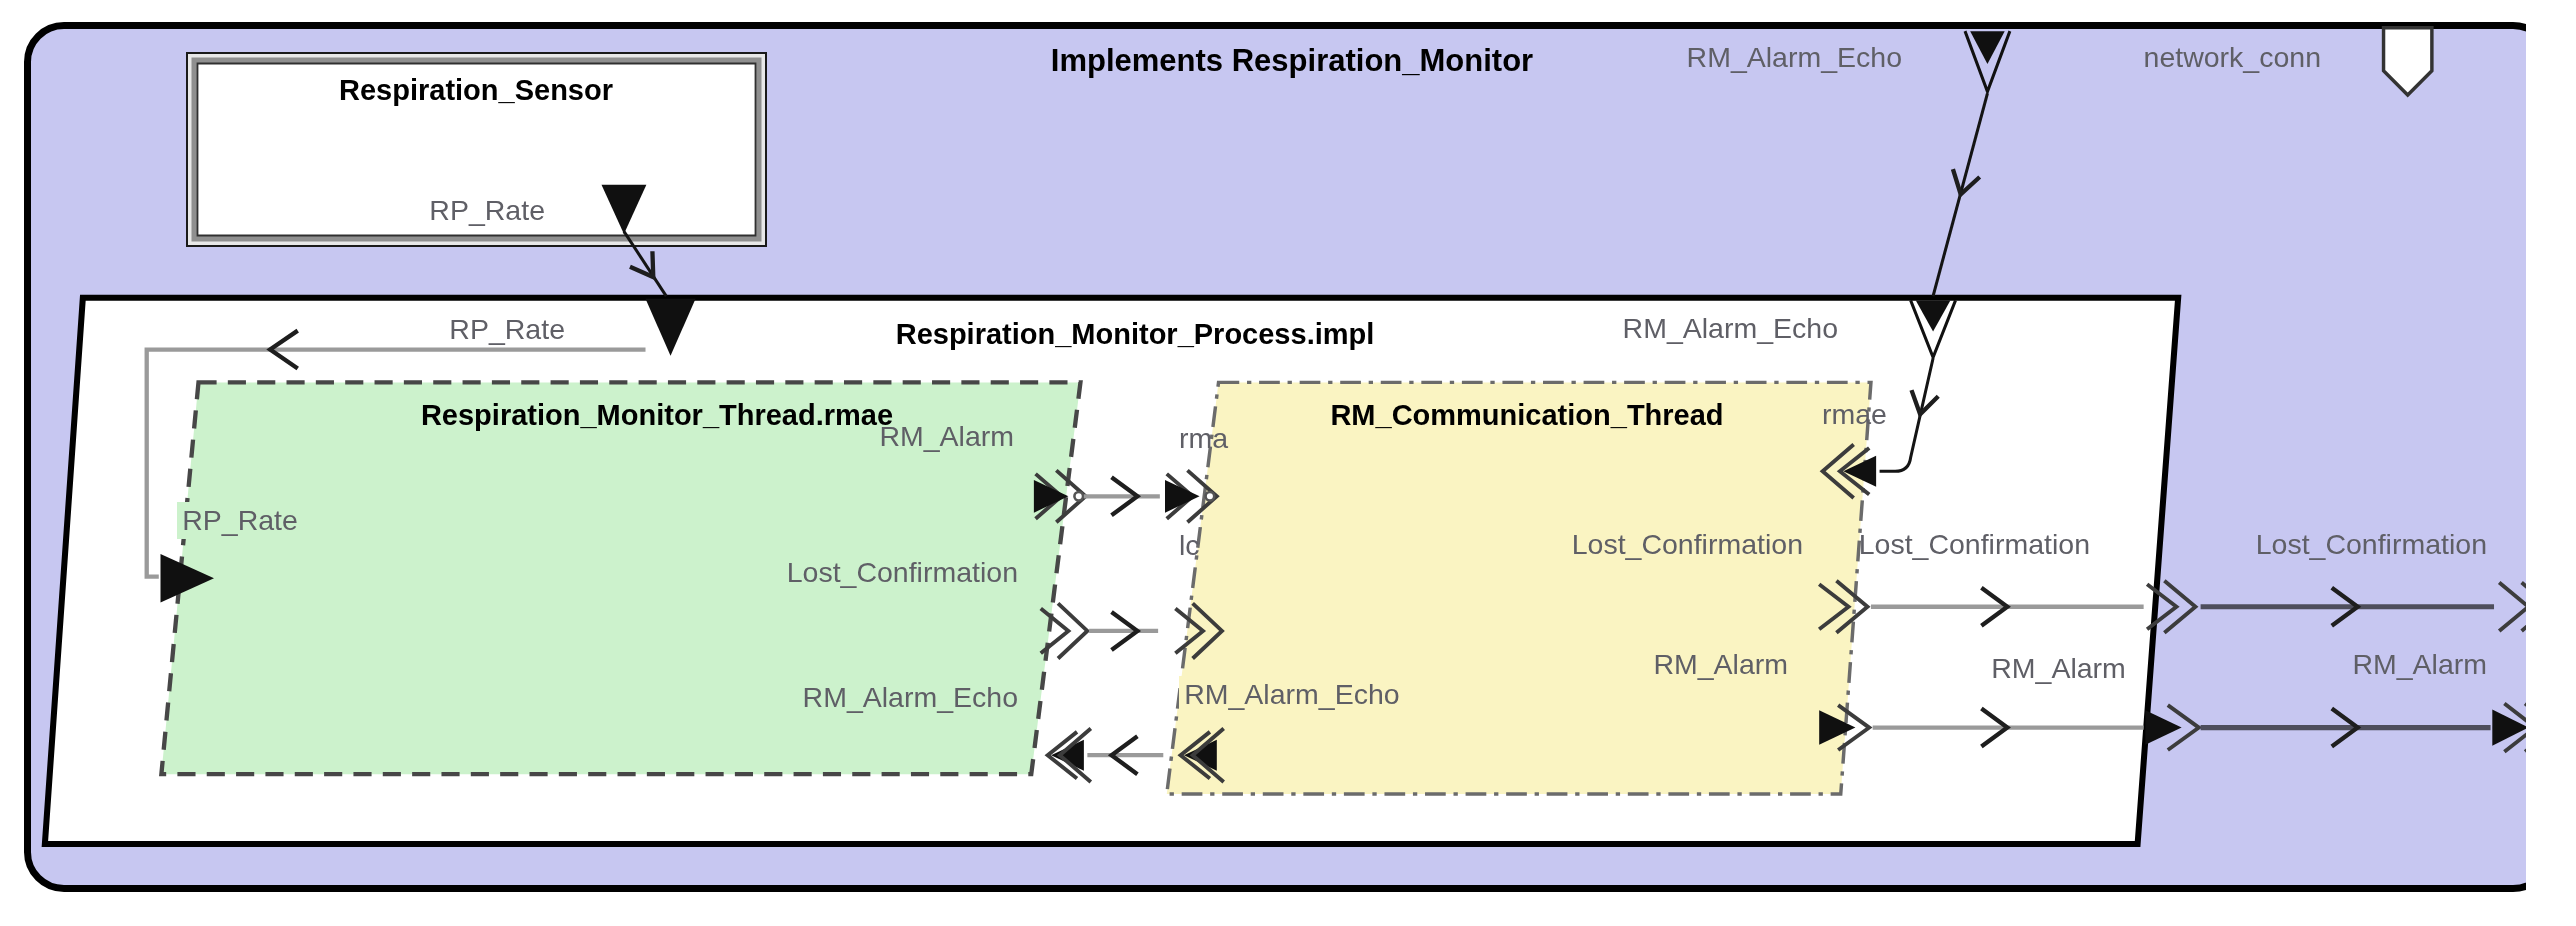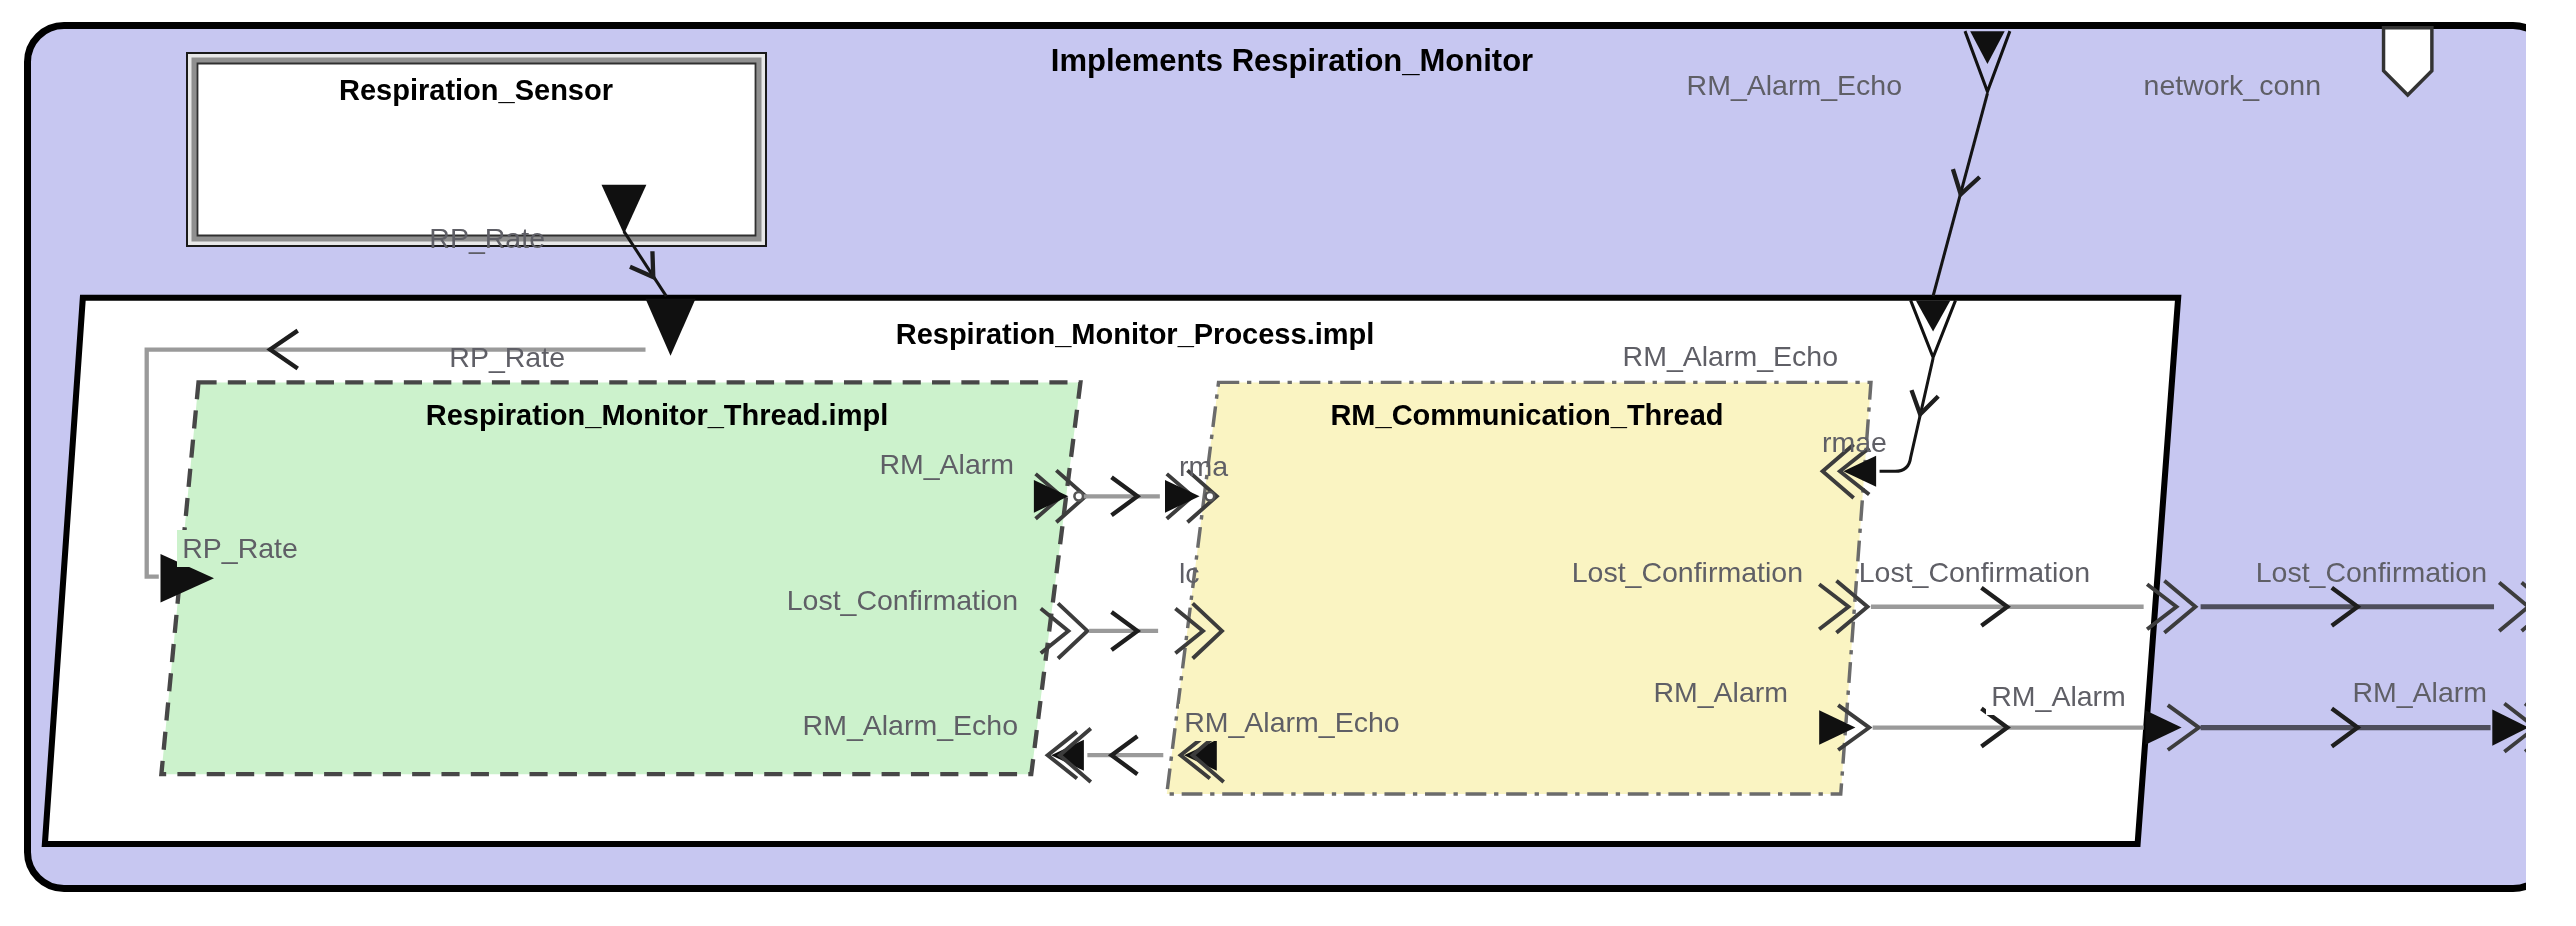--- a/index.html
+++ b/index.html
@@ -23,21 +23,21 @@
   }
   
   #sensor-box{
     position:absolute;left:186px;top:52px;width:577px;height:191px;
     background:#fff;border:2.6px solid #1a1a1a;z-index:2;
     box-shadow:inset 0 0 0 3.5px #e8e8e8, inset 0 0 0 8.6px #8f8f8f, inset 0 0 0 10.4px #303030;
   }
   #wires{position:absolute;left:0;top:0;z-index:3;}
   .lbl{
     position:absolute;font-size:28.5px;line-height:35px;color:var(--label-gray);
-    white-space:nowrap;z-index:4;margin-top:28px;
+    white-space:nowrap;z-index:4;
   }
   .lbl.right{text-align:right;}
   .title{
     position:absolute;font-weight:bold;color:#000;text-align:center;
     white-space:nowrap;z-index:4;
   }
   .bg-green{background:var(--thread-green);padding:0.9px 5.2px;}
   .bg-yellow{background:var(--thread-yellow);padding:0.9px 5.2px;}
   .bg-white{background:#ffffff;padding:0.9px 5.2px;}
   
@@ -231,21 +231,21 @@
   <div class="lbl right" style="right:624px;top:40px;">RM_Alarm_Echo</div>
 
   <div class="lbl right" style="right:205px;top:40px;">network_conn</div>
 
   <div class="title" style="left:790px;top:318px;width:690px;font-size:29px;">Respiration_Monitor_Process.impl</div>
 
   <div class="lbl right" style="right:1961px;top:312px;">RP_Rate</div>
 
   <div class="lbl right" style="right:688px;top:311px;">RM_Alarm_Echo</div>
 
-  <div class="title" style="left:312px;top:399px;width:690px;font-size:29px;">Respiration_Monitor_Thread.impl</div>
+  <div class="title" style="left:312px;top:399px;width:690px;font-size:29px;">Respiration_Monitor_Thread.rmae</div>
 
   <div class="lbl bg-green" style="left:177px;top:502px;">RP_Rate</div>
 
   <div class="lbl right" style="right:1512px;top:419px;">RM_Alarm</div>
 
   <div class="lbl" style="left:1179px;top:421px;">rma</div>
 
   <div class="lbl right" style="right:1508px;top:555px;">Lost_Confirmation</div>
 
   <div class="lbl" style="left:1179px;top:528px;">lc</div>

